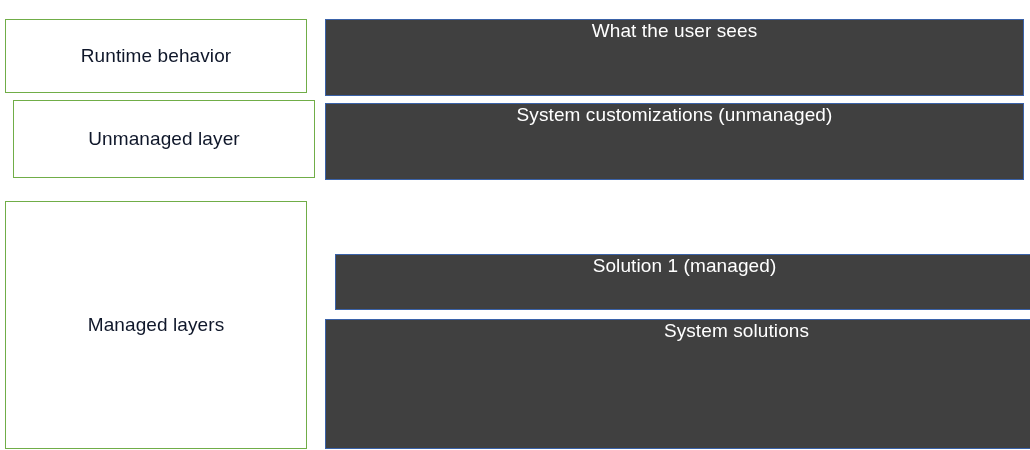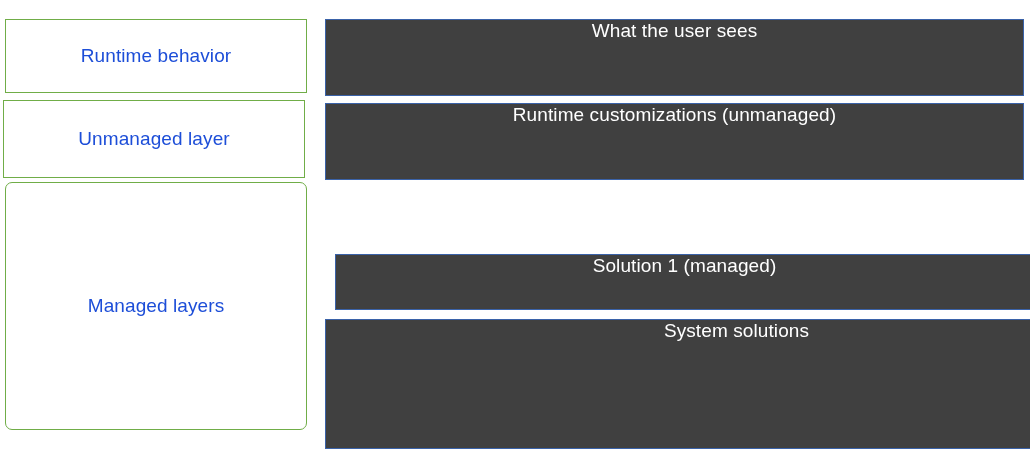--- a/index.html
+++ b/index.html
@@ -27,30 +27,30 @@
     position: absolute;
     box-sizing: border-box;
     background: #ffffff;
     border: 1px solid #70AD47;
     display: flex;
     align-items: center;
     justify-content: center;
     text-align: center;
   }
   .layer-box .layer-box-label {
-    color: #1d4ed8;
+    color: #0f172a;
     font-size: 19px;
     line-height: 1.2;
     letter-spacing: 0.1px;
     white-space: nowrap;
   }
 
   #box-runtime   { left: 5px;  top: 19px;  width: 302px; height: 74px; }
-  #box-unmanaged { left: 3px;  top: 100px; width: 302px; height: 78px; }
-  #box-managed   { left: 5px;  top: 182px; width: 302px; height: 248px; border-radius: 7px; }
+  #box-unmanaged { left: 13px;  top: 100px; width: 302px; height: 78px; }
+  #box-managed   { left: 5px;  top: 201px; width: 302px; height: 248px; }
 
   
   .stack-bar {
     position: absolute;
     box-sizing: border-box;
     background: #404040;
     border: 1px solid #3A62A8;
     display: flex;
     justify-content: center;
     text-align: center;
@@ -84,21 +84,21 @@
 
   <div class="layer-box" id="box-managed">
     <span class="layer-box-label">Managed layers</span>
   </div>
 
   <div class="stack-bar" id="bar-user-sees">
     <span class="stack-bar-label">What the user sees</span>
   </div>
 
   <div class="stack-bar" id="bar-active-cust">
-    <span class="stack-bar-label">Runtime customizations (unmanaged)</span>
+    <span class="stack-bar-label">System customizations (unmanaged)</span>
   </div>
 
 
   <div class="stack-bar" id="bar-solution-1">
     <span class="stack-bar-label">Solution 1 (managed)</span>
   </div>
 
   <div class="stack-bar" id="bar-system-sol">
     <span class="stack-bar-label">System solutions</span>
   </div>

